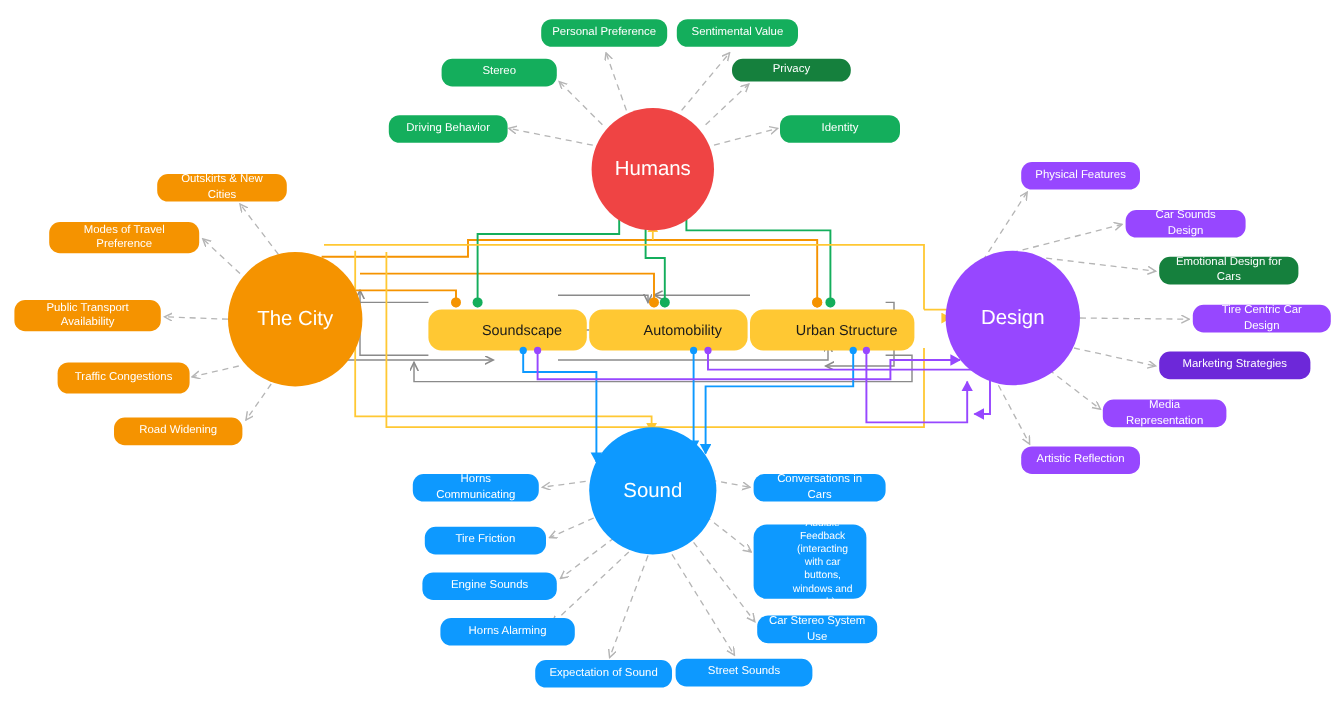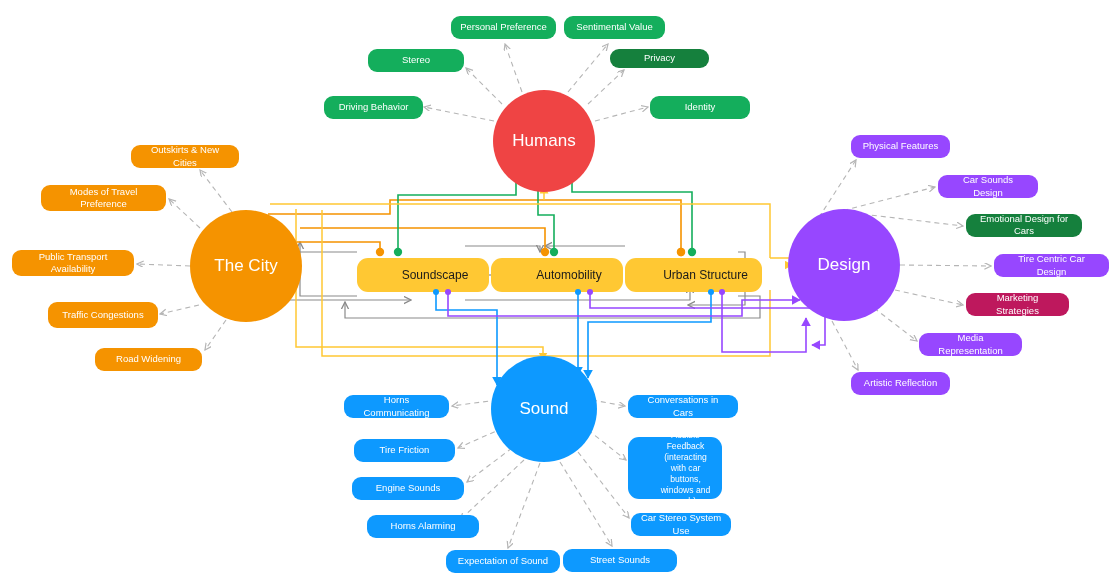--- a/index.html
+++ b/index.html
@@ -208,21 +208,21 @@
       </div>
     <div class="pill" style="left:938px;top:175px;width:100px;height:23px;background:#9747FF;">
         <span>Car Sounds Design</span>
       </div>
     <div class="pill" style="left:966px;top:214px;width:116px;height:23px;background:#15803d;align-items:flex-end;">
         <span>Emotional Design for Cars</span>
       </div>
     <div class="pill" style="left:994px;top:254px;width:115px;height:23px;background:#9747FF;">
         <span>Tire Centric Car Design</span>
       </div>
-    <div class="pill" style="left:966px;top:293px;width:103px;height:23px;background:#be185d;">
+    <div class="pill" style="left:966px;top:293px;width:126px;height:23px;background:#6d28d9;">
         <span>Marketing Strategies</span>
       </div>
     <div class="pill" style="left:919px;top:333px;width:103px;height:23px;background:#9747FF;">
         <span>Media Representation</span>
       </div>
     <div class="pill" style="left:851px;top:372px;width:99px;height:23px;background:#9747FF;">
         <span>Artistic Reflection</span>
       </div>
   </div>
 

